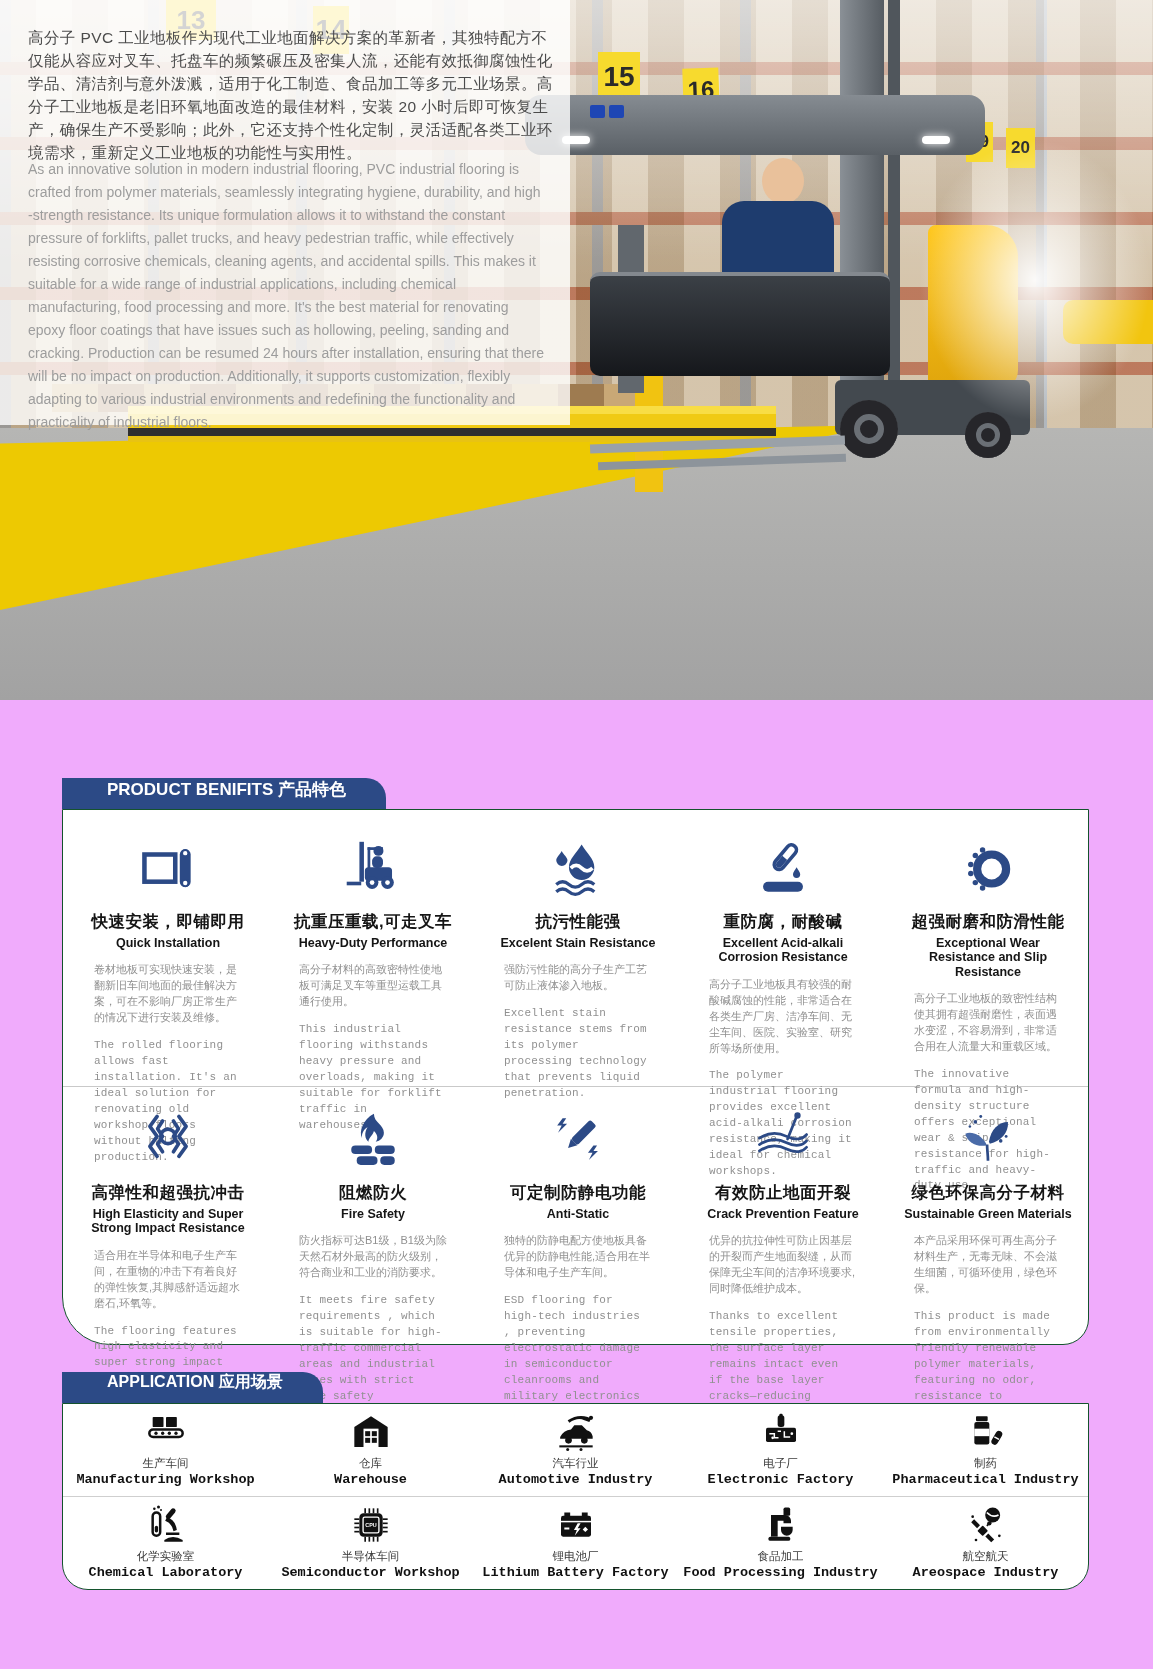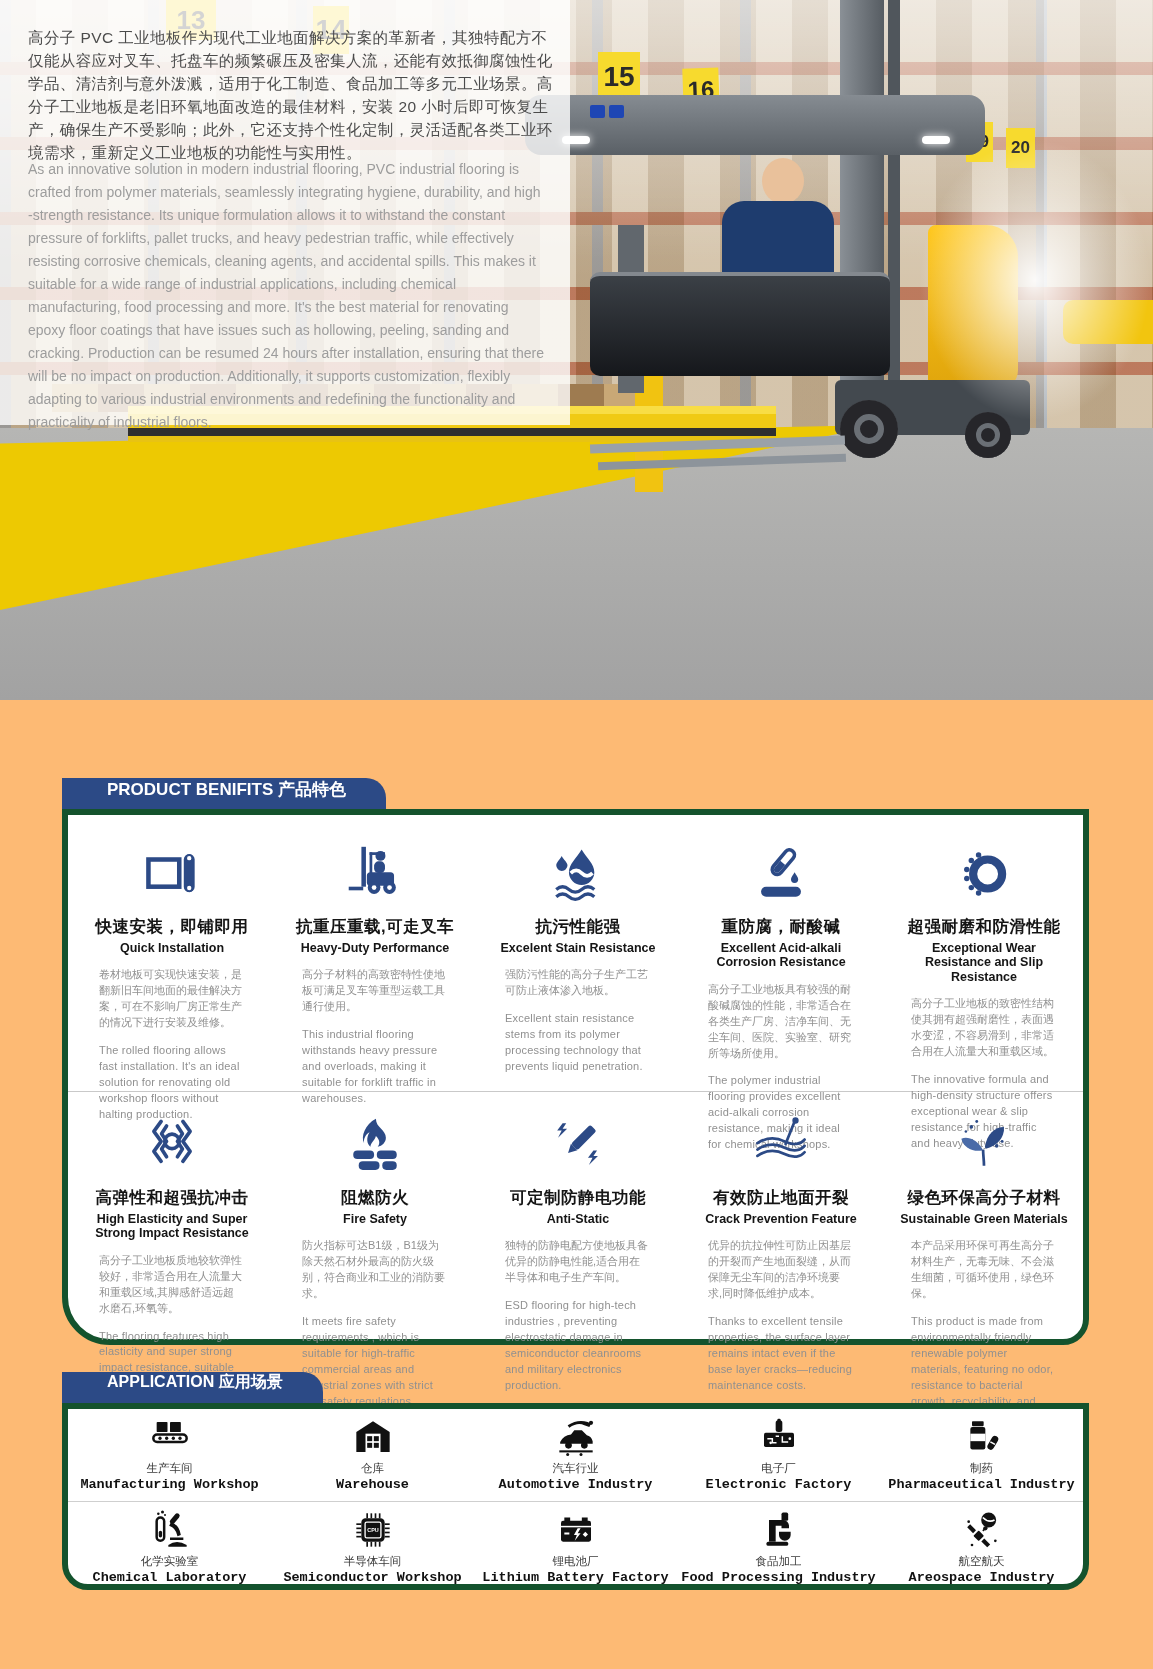--- a/index.html
+++ b/index.html
@@ -1,16 +1,16 @@
 <!DOCTYPE html>
 <html><head>
 <meta charset="utf-8">
 <style>
   html,body { margin:0; padding:0; background:#fff; }
-  .page { position:relative; width:1153px; height:1669px; background:#fdba74; overflow:hidden;
+  .page { position:relative; width:1153px; height:1669px; background:#f0abfc; overflow:hidden;
           font-family:"Liberation Sans", sans-serif; }
 
   
   .hero { position:absolute; left:0; top:0; width:1153px; height:700px; overflow:hidden; background:#d9cfc0; }
   .racks { position:absolute; inset:0; height:470px;
     background-color:#c9b494;
     background-image:
       linear-gradient(rgba(255,255,255,.38), rgba(255,255,255,.08) 60%),
       repeating-linear-gradient(90deg, rgba(125,95,60,.28) 0 36px, rgba(255,255,255,.16) 36px 72px),
       repeating-linear-gradient(180deg, transparent 0 62px, #a9542f 62px 75px),
@@ -65,35 +65,35 @@
               font-size:15.5px; line-height:23px; color:#4b4b4b; letter-spacing:.4px; }
   .intro-en { position:absolute; left:28px; top:158px; width:520px; margin:0;
               font-size:14px; line-height:23px; color:#9d9d9d; }
 
   
   .banner { position:absolute; left:62px; height:31px; background:#2c4a86; color:#fff;
             font-weight:bold; display:flex; align-items:flex-start; padding:0 40px 0 45px;
             border-radius:0 20px 0 0; z-index:3; }
   .banner-benefits { top:778px; font-size:17px; }
   .banner-apps { top:1372px; font-size:16px; }
-  .box { position:absolute; left:62px; width:1027px; background:#fff; border:6px solid #14532d; box-sizing:border-box; }
+  .box { position:absolute; left:62px; width:1027px; background:#fff; border:1px solid #14532d; box-sizing:border-box; }
   .box-benefits { top:809px; height:536px; border-radius:0 0 26px 48px; }
   .box-apps { top:1403px; height:187px; border-radius:0 0 26px 26px; }
 
   
   .brow { display:flex; height:276px; }
   .brow.second { height:257px; border-top:1px solid #c9c9c9; }
   .bitem { width:20%; box-sizing:border-box; padding:0 14px 0 19px; }
   .bicon { display:flex; justify-content:center; align-items:center; height:58px; margin-top:30px; }
   .brow.second .bicon { margin-top:24px; }
   .bicon svg { width:58px; height:58px; }
   .b-zh { text-align:center; font-size:16.5px; font-weight:bold; color:#151515; margin-top:13px; letter-spacing:.5px; }
   .b-en { text-align:center; font-size:12.5px; font-weight:bold; color:#151515; line-height:1.15; margin-top:3px; }
   .b-desc { font-size:11px; color:#909090; line-height:1.45; margin:12px 12px 0; }
-  .b-desc.en { letter-spacing:.2px; }
+  .b-desc.en { letter-spacing:.2px;font-family:Liberation Mono, monospace; }
 
   
   .arow { display:flex; height:92px; }
   .arow.second { height:93px; border-top:1px solid #cfcfcf; }
   .aitem { width:20%; box-sizing:border-box; text-align:center; padding-top:8px; }
   .aicon { height:40px; display:flex; justify-content:center; align-items:center; }
   .aicon svg { width:40px; height:40px; }
   .a-zh { font-size:11.5px; color:#3a3a3a; margin-top:4px; }
   .a-en { font-size:13.5px; font-weight:bold; color:#111; margin-top:1px;font-family:Liberation Mono, monospace; }
 </style>
@@ -251,21 +251,21 @@
           <svg viewBox="0 0 64 64" fill="none" stroke="#2c4a86" stroke-width="4" stroke-linejoin="round" stroke-linecap="round">
               <circle cx="32" cy="28" r="8"></circle>
               <polyline points="20,6 12,17 20,28 12,39 20,50"></polyline>
               <polyline points="26,11 20.5,19.5 26,28 20.5,36.5 26,45"></polyline>
               <polyline points="44,6 52,17 44,28 52,39 44,50"></polyline>
               <polyline points="38,11 43.5,19.5 38,28 43.5,36.5 38,45"></polyline>
             </svg>
         </div>
         <div class="b-zh">高弹性和超强抗冲击</div>
         <div class="b-en">High Elasticity and Super Strong Impact Resistance</div>
-        <p class="b-desc">高分子工业地板质地较软弹性较好，非常适合用在人流量大和重载区域,其脚感舒适远超水磨石,环氧等。</p>
+        <p class="b-desc">适合用在半导体和电子生产车间，在重物的冲击下有着良好的弹性恢复,其脚感舒适远超水磨石,环氧等。</p>
         <p class="b-desc en">The flooring features high elasticity and super strong impact resistance, suitable for heavy machinery areas.The foot feeling is much more comfortable than terrazzo, epoxy, etc.</p>
       </div>
 
       <div class="bitem">
         <div class="bicon">
           <svg viewBox="0 0 64 64" fill="#2c4a86">
               <path d="M33 3 C 33 13, 44 15, 44 24 C 44 29, 40 33, 35 34 C 38 30, 37 26, 33 22 C 32 27, 27 29, 27 34 C 23 31, 22 24, 26 18 C 22 20, 19 25, 20 30 C 16 23, 21 9, 33 3 Z"></path>
               <rect x="8" y="38" width="23" height="9.5" rx="4.5"></rect>
               <rect x="34" y="38" width="22" height="9.5" rx="4.5"></rect>
               <rect x="14" y="50" width="23" height="9.5" rx="4.5"></rect>

